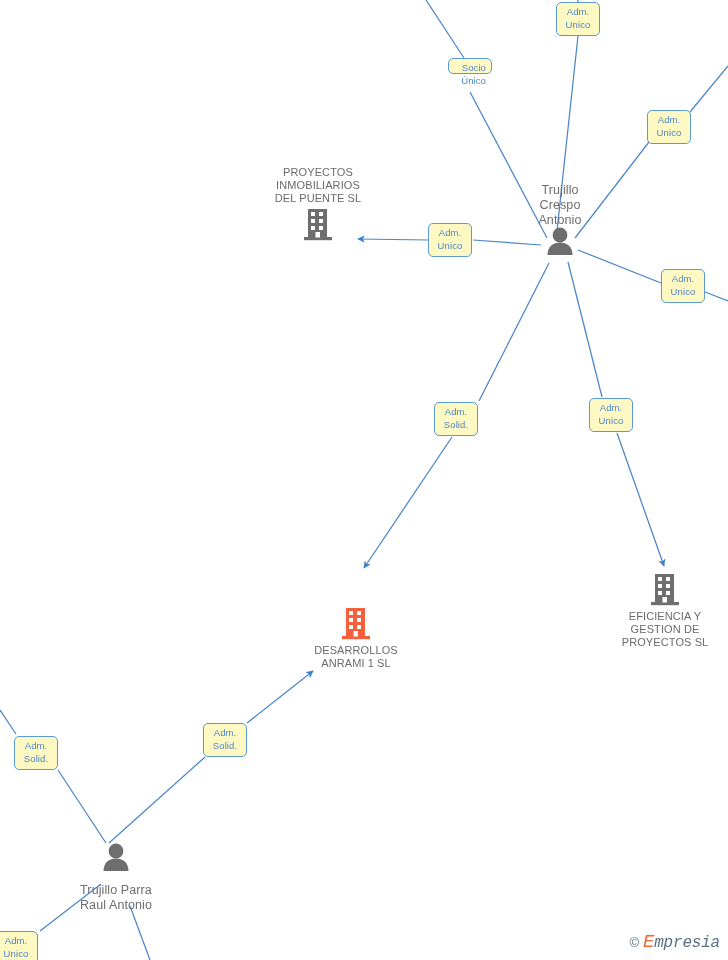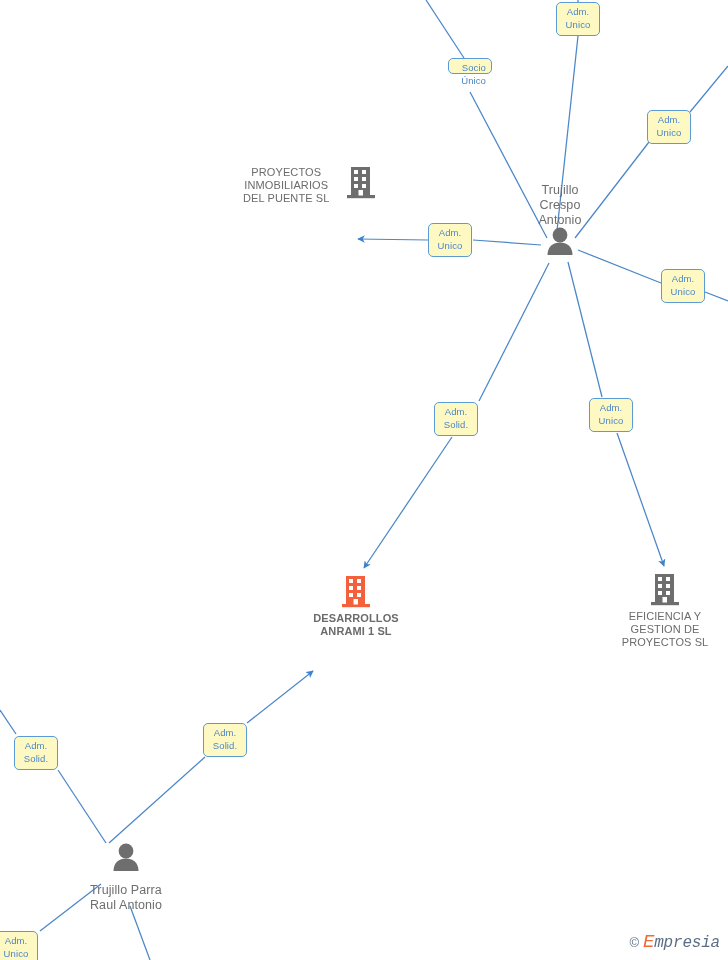--- a/index.html
+++ b/index.html
@@ -50,21 +50,21 @@
   .node.company .node-label {
     font-size: 11px;
     color: #6b6b6b;
   }
   .node.person .node-label {
     font-size: 12.5px;
     color: #6e6e6e;
   }
   
   .node.company .glyph { order: 2; }
-  .node.company { display: flex; flex-direction: row; }
+  .node.company { display: flex; flex-direction: column; }
   .node.company .node-label { order: 1; margin-top: 0; margin-bottom: 3px; }
 
   
   .edge-label {
     position: absolute;
     box-sizing: border-box;
     background: #fef9c3;
     border: 1.3px solid #5b9bd5;
     border-radius: 5px;
     color: #4a86c8;
@@ -175,21 +175,21 @@
 Crespo
 Antonio</span>
     <span class="glyph">
       <svg width="32" height="28" viewBox="0 0 32 28" xmlns="http://www.w3.org/2000/svg">
         <circle cx="16" cy="8" r="7.4" fill="#6e6e6e"></circle>
         <path d="M 3.5 28 C 3.5 19.4 9.2 15.4 16 15.4 C 22.8 15.4 28.5 19.4 28.5 28 Z" fill="#6e6e6e"></path>
       </svg>
     </span>
   </div>
 
-  <div class="node company" style="left:356px; top:575px; display:block;font-weight:bold;">
+  <div class="node company" style="left:356px; top:607px; display:block;">
     <span class="glyph">
       <svg width="30" height="34" viewBox="0 0 30 34" xmlns="http://www.w3.org/2000/svg">
         <rect x="5" y="1" width="19" height="28" fill="#f4603c"></rect>
         <rect x="1" y="29" width="28" height="3.2" fill="#f4603c"></rect>
         <g fill="#ffffff">
           <rect x="8" y="4" width="4" height="4"></rect>
           <rect x="16" y="4" width="4" height="4"></rect>
           <rect x="8" y="11" width="4" height="4"></rect>
           <rect x="16" y="11" width="4" height="4"></rect>
           <rect x="8" y="18" width="4" height="4"></rect>
@@ -216,21 +216,21 @@
           <rect x="16" y="18" width="4" height="4"></rect>
           <rect x="12.5" y="24" width="4.5" height="5.5"></rect>
         </g>
       </svg>
     </span>
     <span class="node-label" style="margin-top:3px;">EFICIENCIA Y
 GESTION DE
 PROYECTOS  SL</span>
   </div>
 
-  <div class="node person" style="left:126px; top:843px;">
+  <div class="node person" style="left:116px; top:843px;">
     <span class="glyph">
       <svg width="32" height="28" viewBox="0 0 32 28" xmlns="http://www.w3.org/2000/svg">
         <circle cx="16" cy="8" r="7.4" fill="#6e6e6e"></circle>
         <path d="M 3.5 28 C 3.5 19.4 9.2 15.4 16 15.4 C 22.8 15.4 28.5 19.4 28.5 28 Z" fill="#6e6e6e"></path>
       </svg>
     </span>
     <span class="node-label">Trujillo Parra
 Raul Antonio</span>
   </div>
 

